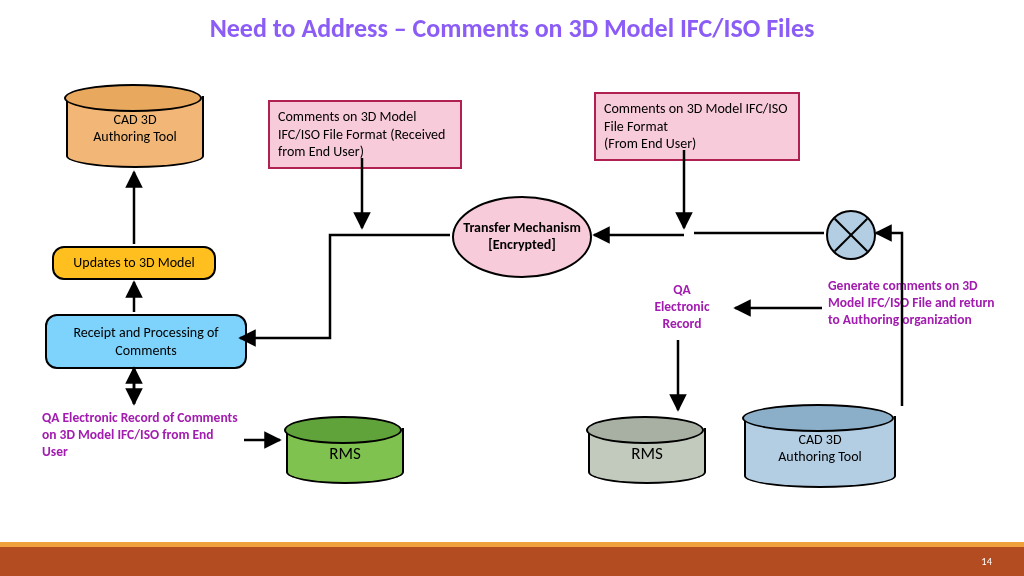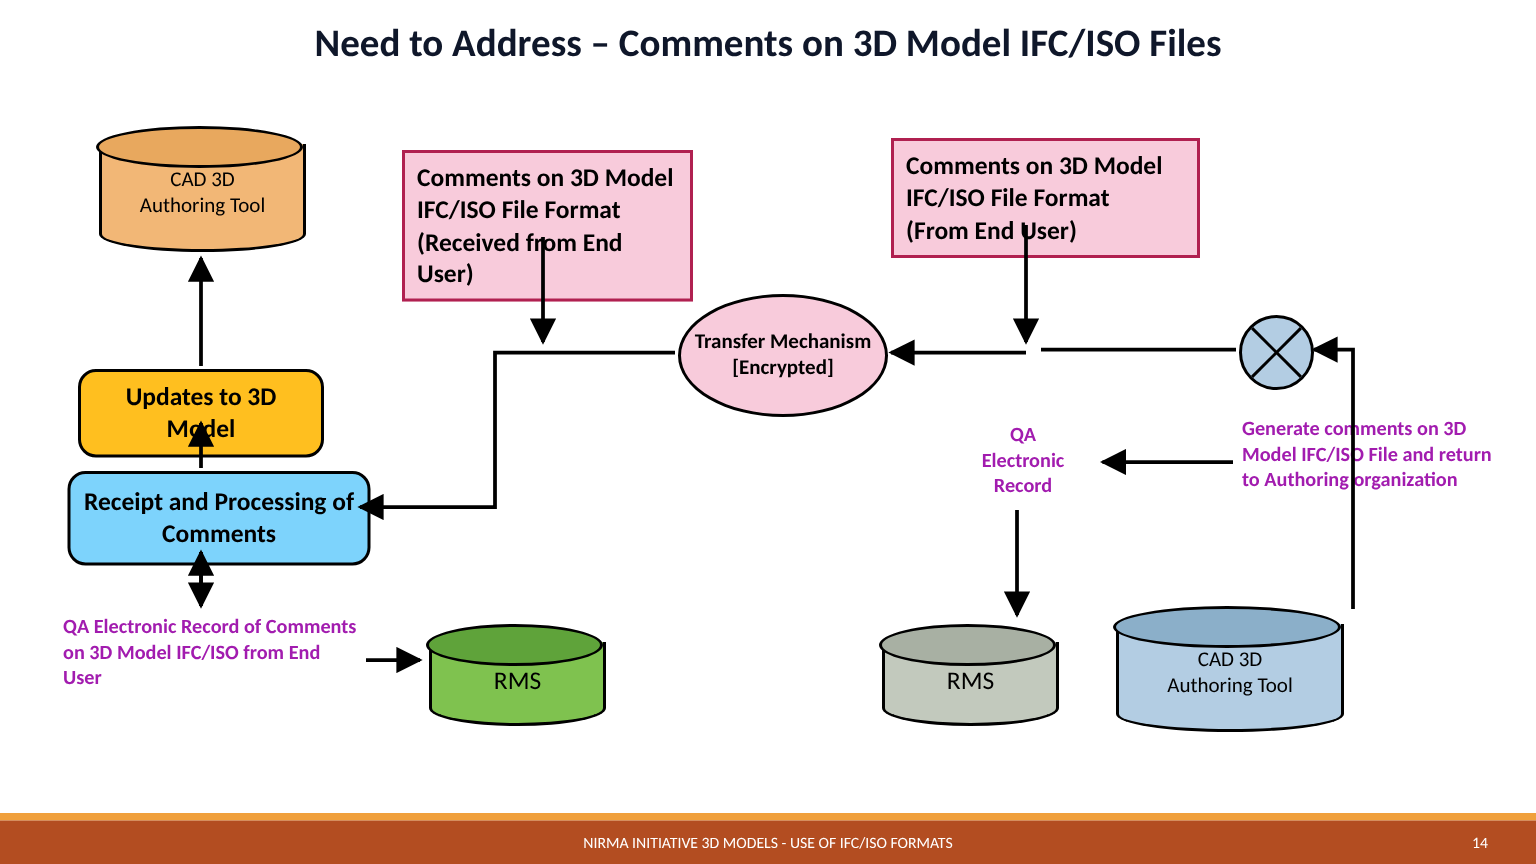--- a/index.html
+++ b/index.html
@@ -1,21 +1,21 @@
 <!DOCTYPE html>
 <html><head>
 <meta charset="utf-8">
 <style>
   html,body{margin:0;padding:0;width:1024px;height:576px;font-family:Calibri,Arial,sans-serif;background:#fff;overflow:hidden}
-  .title{position:absolute;top:12px;left:0;right:0;text-align:center;font-weight:700;font-size:26px;color:#0f172a}
+  .title{position:absolute;top:12px;left:0;right:0;text-align:center;font-weight:700;font-size:26px;color:#8b5cf6}
   .cyl{position:absolute}
   .cyl .top{width:100%;height:24px;border:2px solid #000;border-radius:50%;position:absolute;top:-12px;left:-2px}
   .cyl .body{width:100%;border:2px solid #000;border-top:none;border-radius:0 0 50% 50%/0 0 12px 12px;padding-top:14px}
   .cyl .label{text-align:center;font-weight:400;font-size:14px;line-height:1.2;padding:2px 4px 8px}
-  .box{position:absolute;border:2px solid;font-weight:700;font-size:17px;line-height:1.25;padding:6px 8px;box-sizing:border-box}
+  .box{position:absolute;border:2px solid;font-weight:400;font-size:14px;line-height:1.25;padding:6px 8px;box-sizing:border-box}
   .round{border-radius:12px}
   .ellipse{position:absolute;border:2px solid #000;border-radius:50%;background:#f8cbdb;display:flex;align-items:center;justify-content:flex-end;text-align:center;font-weight:700;font-size:14px;line-height:1.2}
   .cross-circle{position:absolute;width:46px;height:46px;border:2px solid #000;border-radius:50%;background:#b3cde3}
   .cross-circle::before,.cross-circle::after{content:"";position:absolute;background:#000;top:50%;left:50%;transform-origin:center}
   .cross-circle::before{width:2px;height:46px;transform:translate(-50%,-50%) rotate(45deg)}
   .cross-circle::after{width:2px;height:46px;transform:translate(-50%,-50%) rotate(-45deg)}
   .text{position:absolute;font-weight:700;font-size:13.5px;line-height:1.25;color:#a21caf}
   svg.arrows{position:absolute;top:0;left:0;width:1024px;height:576px;pointer-events:none}
   .footer-band1{position:absolute;left:0;right:0;bottom:29px;height:5px;background:#f0a03c}
   .footer-band2{position:absolute;left:0;right:0;bottom:0;height:29px;background:#b34d21;color:#fff;font-size:10.5px;display:flex;align-items:center}
@@ -107,15 +107,14 @@
 
   <polyline points="902,406 902,233 876,233" fill="none" stroke="#000" stroke-width="2.5" marker-end="url(#ah)"></polyline>
 
   <line x1="822" y1="308" x2="735" y2="308" stroke="#000" stroke-width="2.5" marker-end="url(#ah)"></line>
 
   <line x1="678" y1="340" x2="678" y2="410" stroke="#000" stroke-width="2.5" marker-end="url(#ah)"></line>
 </svg>
 
 <div class="footer-band1"></div>
 <div class="footer-band2">
-  <div class="footer-label">NIRMA INITIATIVE  3D MODELS - USE OF IFC/ISO FORMATS</div>
   <div class="footer-page">14</div>
 </div>
 
 </body></html>

